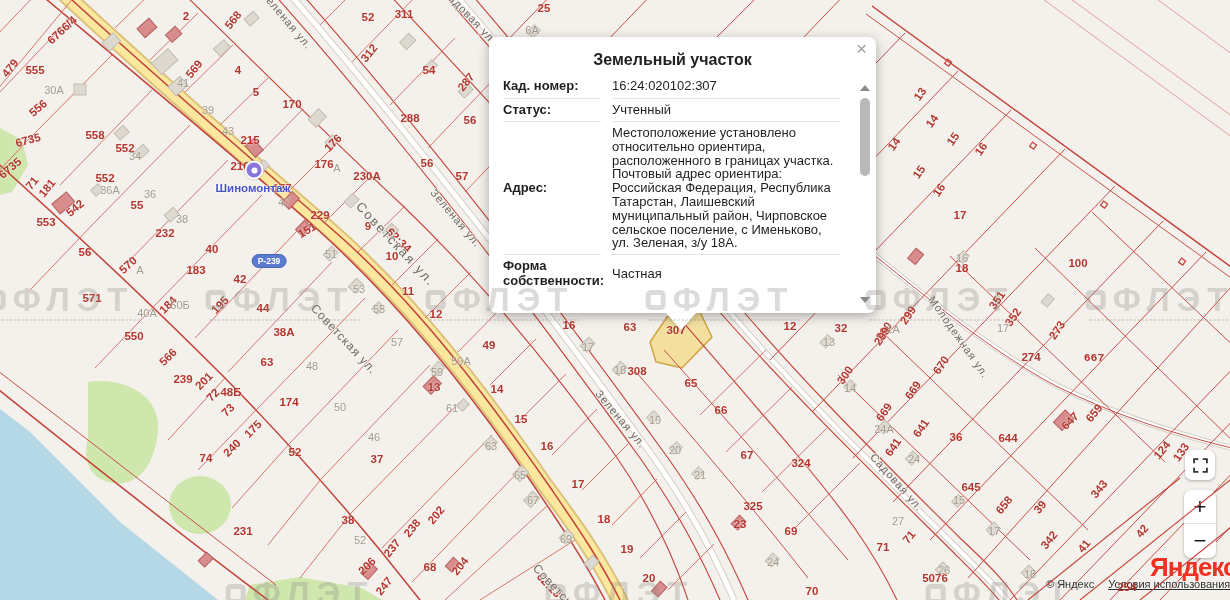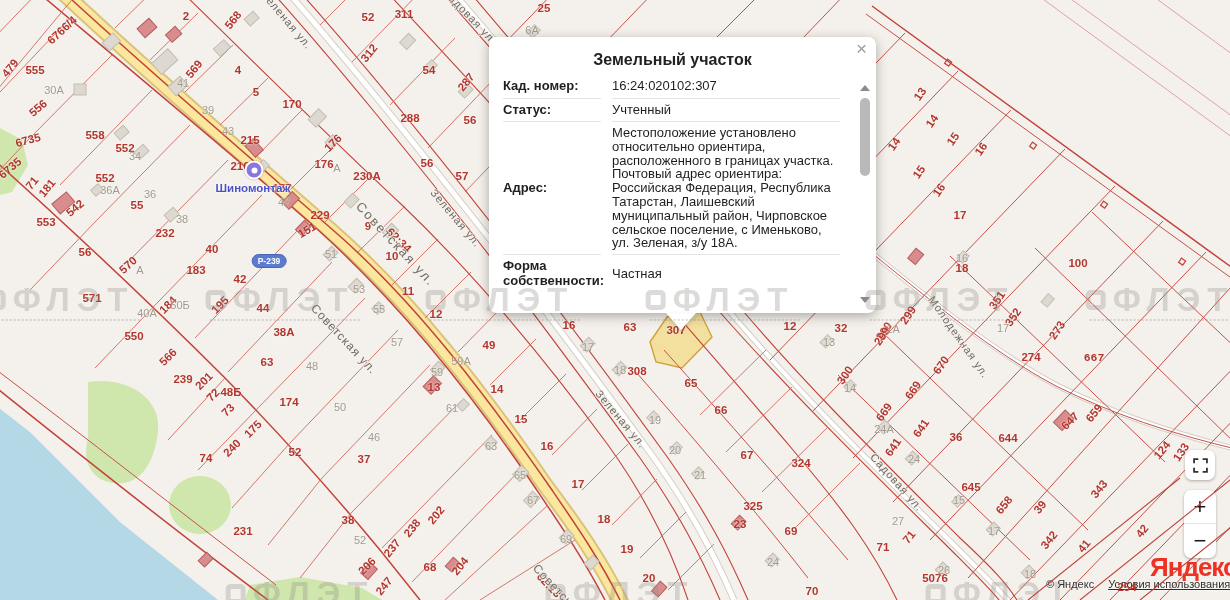--- a/index.html
+++ b/index.html
@@ -346,21 +346,21 @@
     <span class="mlabel plabel" style="left: 228px; top: 410px; transform: translate(-50%, -50%) rotate(-45deg);">73</span>
     <span class="mlabel plabel" style="left: 232px; top: 448px; transform: translate(-50%, -50%) rotate(-45deg);">240</span>
     <span class="mlabel plabel" style="left: 206px; top: 458px;">74</span>
     <span class="mlabel plabel" style="left: 243px; top: 531px;">231</span>
     <span class="mlabel plabel" style="left: 263px; top: 308px;">44</span>
     <span class="mlabel plabel" style="left: 284px; top: 332px;">38А</span>
     <span class="mlabel plabel" style="left: 267px; top: 362px;">63</span>
     <span class="mlabel plabel" style="left: 289px; top: 402px;">174</span>
     <span class="mlabel plabel" style="left: 253px; top: 429px; transform: translate(-50%, -50%) rotate(-45deg);">175</span>
     <span class="mlabel plabel" style="left: 295px; top: 452px;">52</span>
-    <span class="mlabel plabel" style="left: 364px; top: 459px;">37</span>
+    <span class="mlabel plabel" style="left: 377px; top: 459px;">37</span>
     <span class="mlabel plabel" style="left: 348px; top: 520px;">38</span>
     <span class="mlabel plabel" style="left: 367px; top: 566px; transform: translate(-50%, -50%) rotate(-45deg);">206</span>
     <span class="mlabel plabel" style="left: 392px; top: 548px; transform: translate(-50%, -50%) rotate(-50deg);">237</span>
     <span class="mlabel plabel" style="left: 412px; top: 528px; transform: translate(-50%, -50%) rotate(-50deg);">238</span>
     <span class="mlabel plabel" style="left: 436px; top: 515px; transform: translate(-50%, -50%) rotate(-50deg);">202</span>
     <span class="mlabel plabel" style="left: 384px; top: 586px; transform: translate(-50%, -50%) rotate(-50deg);">247</span>
     <span class="mlabel plabel" style="left: 430px; top: 567px;">68</span>
     <span class="mlabel plabel" style="left: 460px; top: 566px; transform: translate(-50%, -50%) rotate(-50deg);">204</span>
     <span class="mlabel plabel" style="left: 489px; top: 345px;">49</span>
     <span class="mlabel plabel" style="left: 434px; top: 387px;">13</span>

